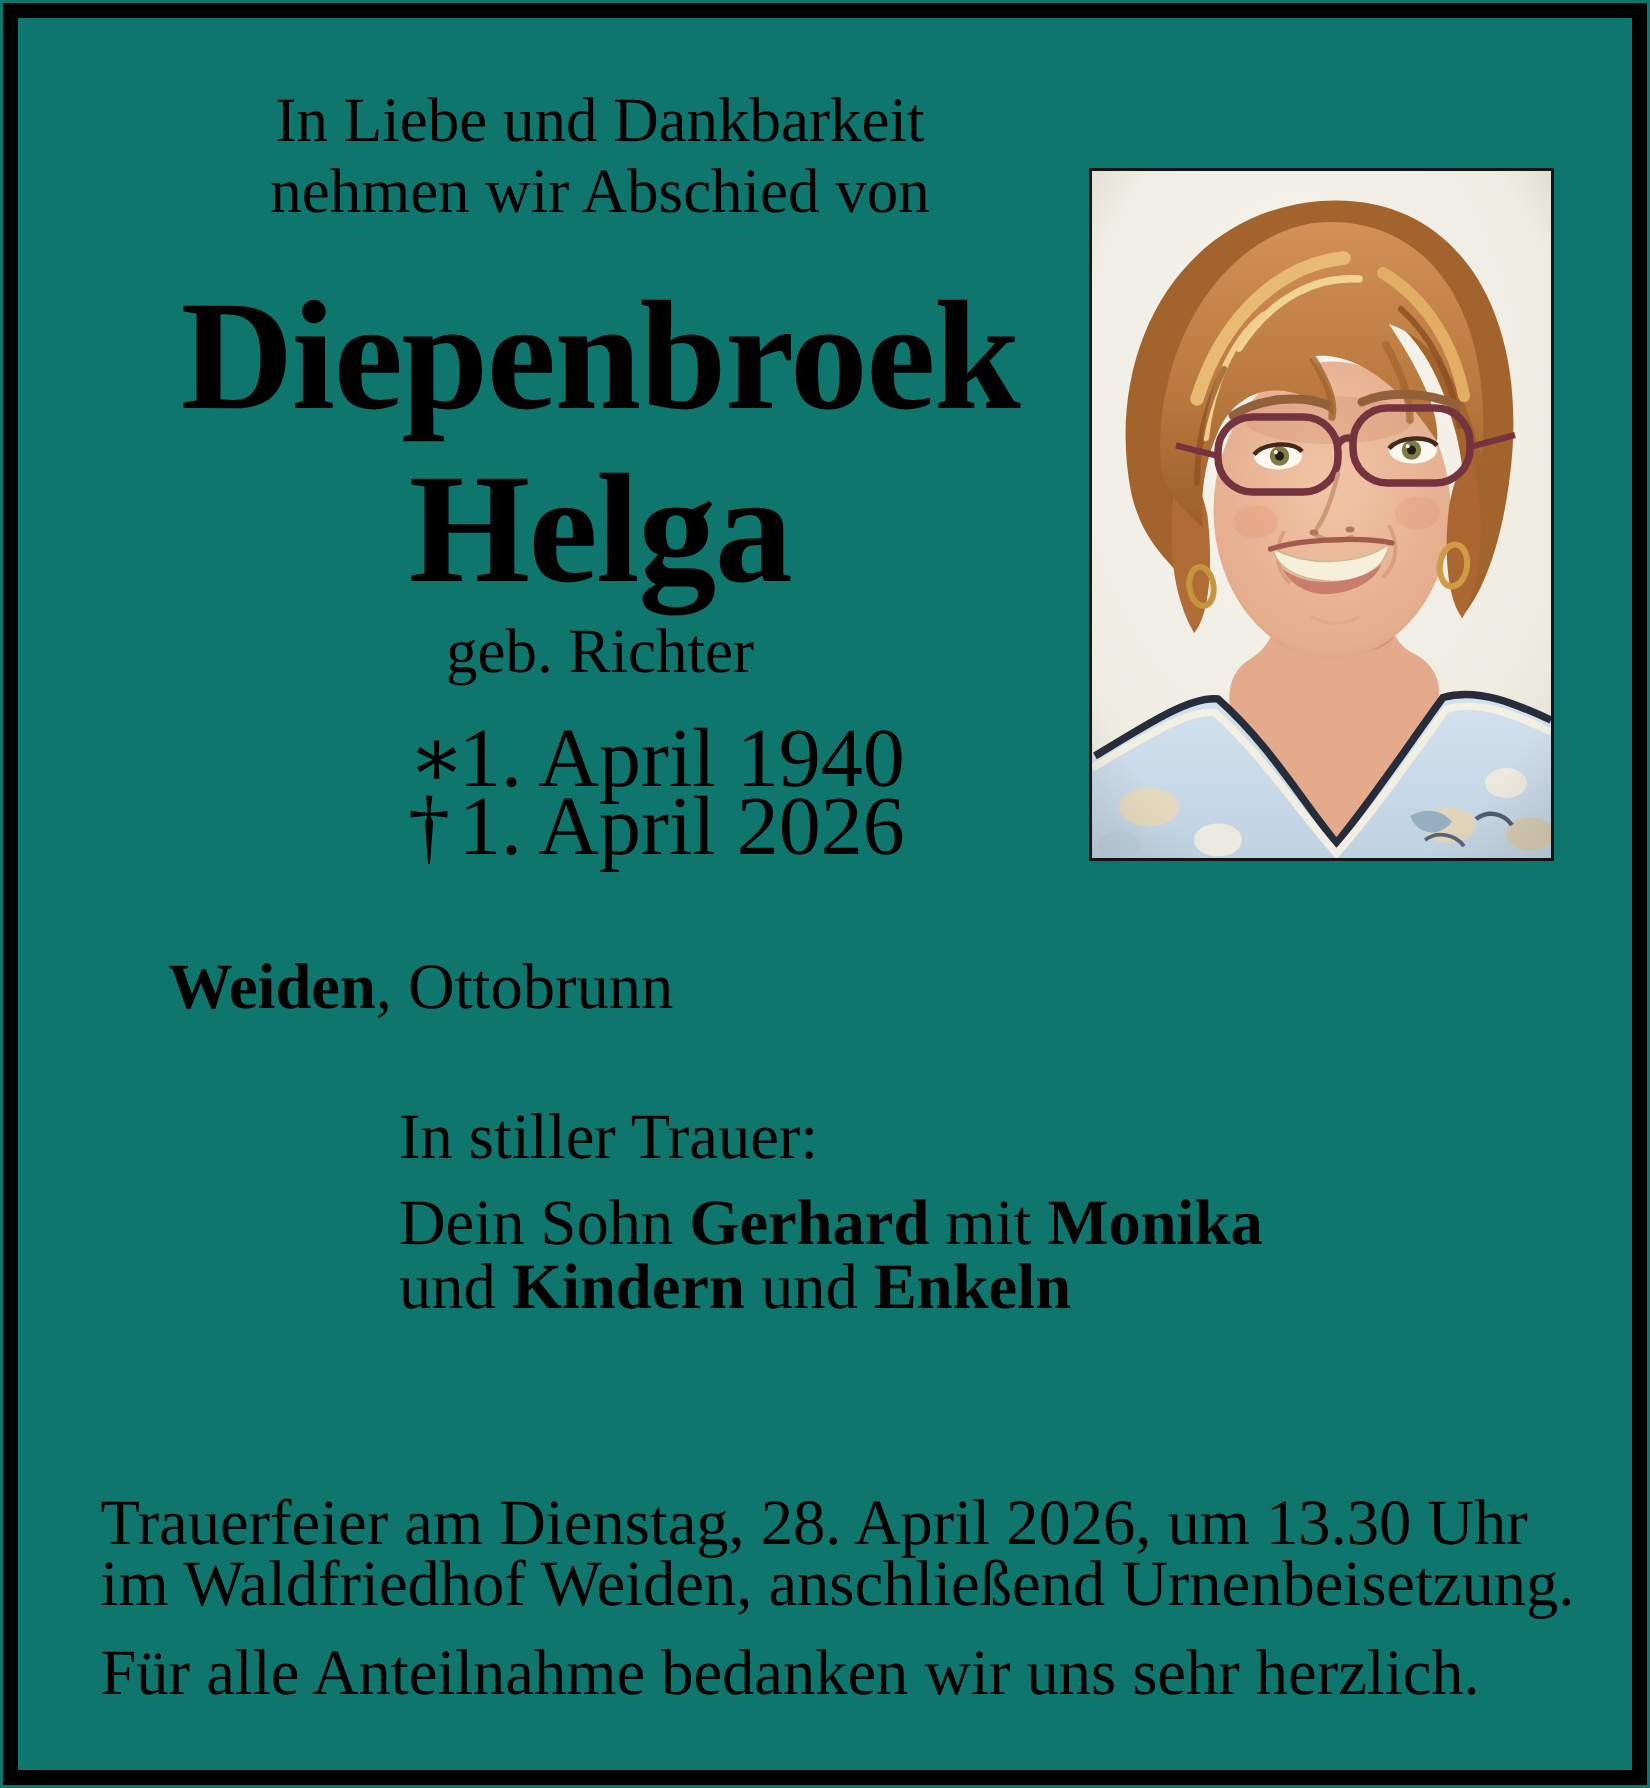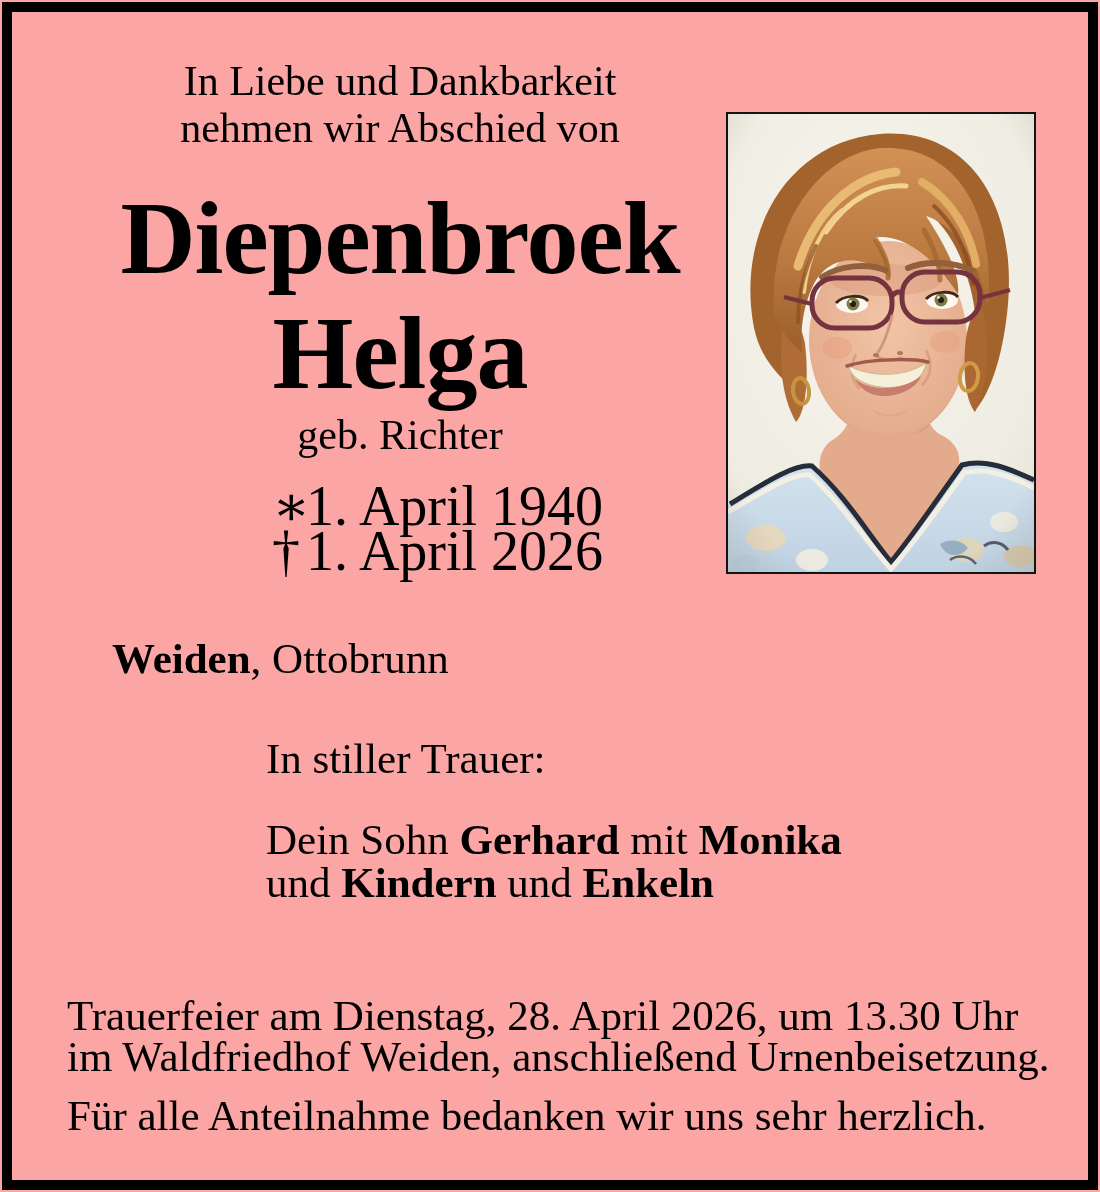--- a/index.html
+++ b/index.html
@@ -1,34 +1,34 @@
 <!DOCTYPE html>
 <html><head>
 <meta charset="utf-8">
 <style>
   html,body{margin:0;padding:0;background:#ffffff;}
   body{
     width:1100px;height:1192px;position:relative;overflow:hidden;
     font-family:"Liberation Serif","DejaVu Serif",serif;color:#000;
     -webkit-font-smoothing:antialiased;
   }
-  .page{position:absolute;inset:0;background:#fca5a5;padding-left:37px;}
+  .page{position:absolute;inset:0;background:#0f766e;padding-left:37px;}
   .frame{position:absolute;inset:2px;border:10px solid #000;pointer-events:none;}
   .abs{position:absolute;white-space:nowrap;}
   .center-col{left:0;width:800px;text-align:center;}
   .b{font-weight:bold;}
 
   .intro{top:58px;font-size:42px;line-height:47px;}
   .name{top:180px;font-size:104px;line-height:115px;font-weight:bold;letter-spacing:-1px;}
   .maiden{top:412px;font-size:42px;line-height:47px;}
   .dates{left:272px;top:484px;font-size:56px;line-height:45px;}
   .dates .sym{display:inline-block;width:34px;}
   .city{left:112px;top:635px;font-size:43px;line-height:47px;}
   .mourn-header{left:266px;top:735px;font-size:43px;line-height:47px;}
-  .mourn-lines{left:266px;top:794px;font-size:43px;line-height:43px;margin-top:24px;}
+  .mourn-lines{left:266px;top:794px;font-size:43px;line-height:43px;}
   .footer-a{left:67px;top:995px;font-size:43px;line-height:41px;}
   .footer-b{left:67px;top:1095px;font-size:43px;line-height:41px;}
 
   .photo{
     left:726px;top:112px;width:306px;height:458px;
     border:2px solid #141414;background:#efede2;overflow:hidden;
   }
   .photo svg{display:block;}
 </style>
 </head>

